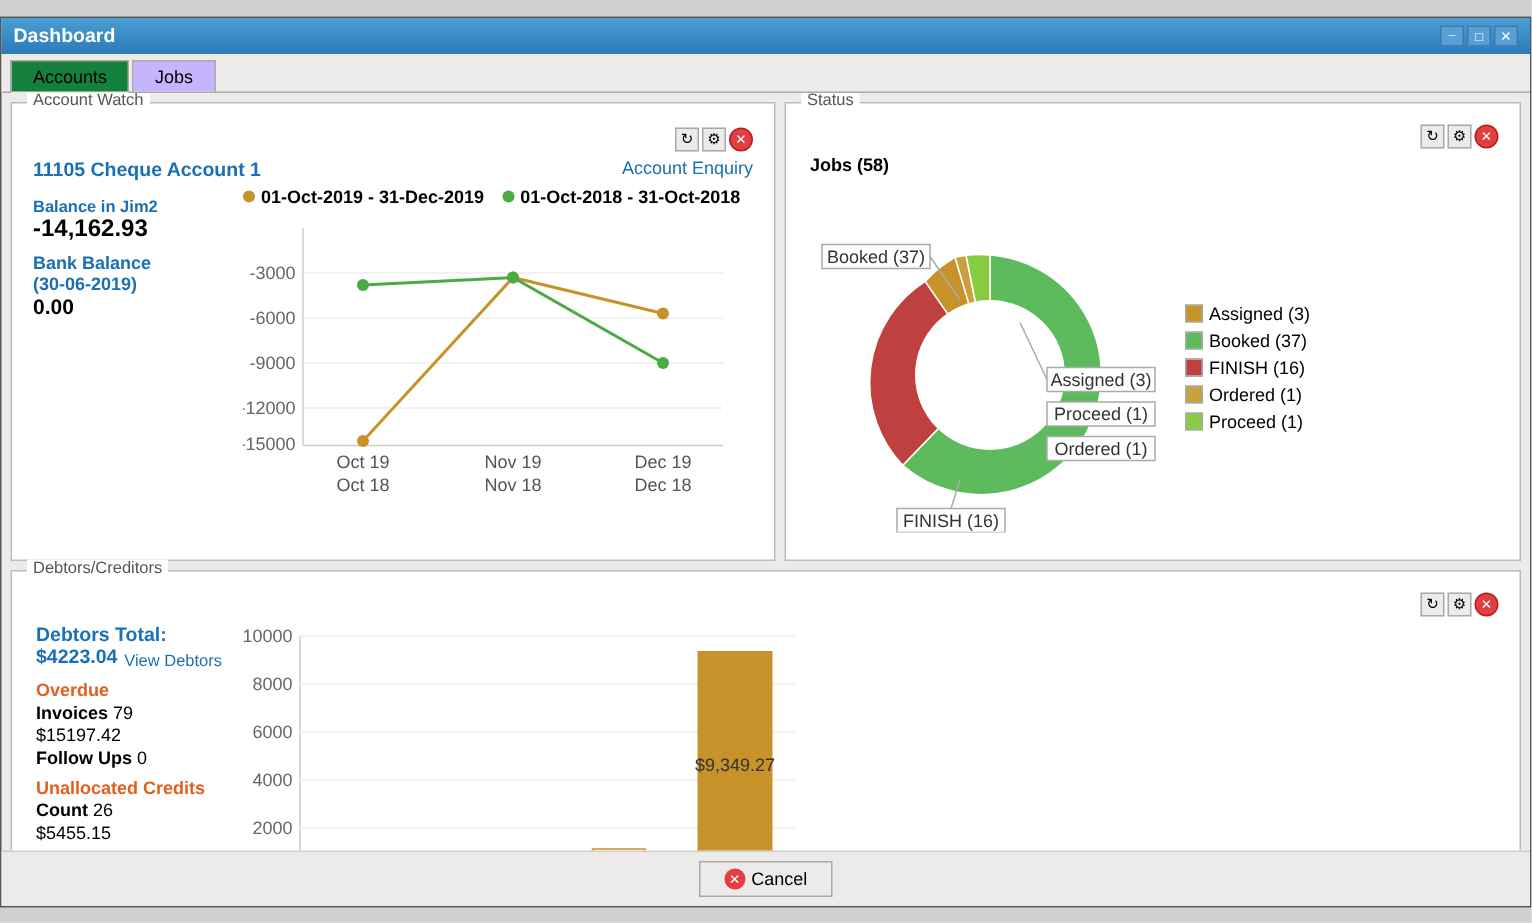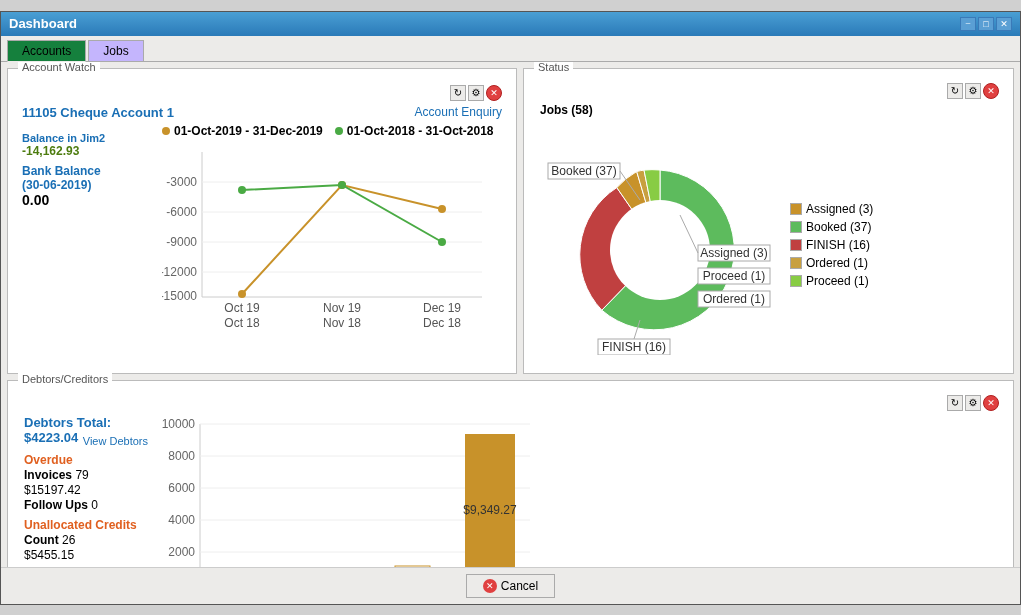--- a/index.html
+++ b/index.html
@@ -137,23 +137,23 @@
     }
 
     .balance-label {
       color: #1a6fb5;
       font-weight: bold;
       margin-top: 8px;
       font-size: 11px;
     }
 
     .balance-value {
-      color: #4d7c0f;
-      font-weight: bold;
-      font-size: 12px;
+      color: #000000;
+      font-weight: bold;
+      font-size: 16px;
       margin-bottom: 6px;
     }
 
     .bank-balance-label {
       color: #1a6fb5;
       font-weight: bold;
       font-size: 11px;
     }
 
     .bank-balance-value {

